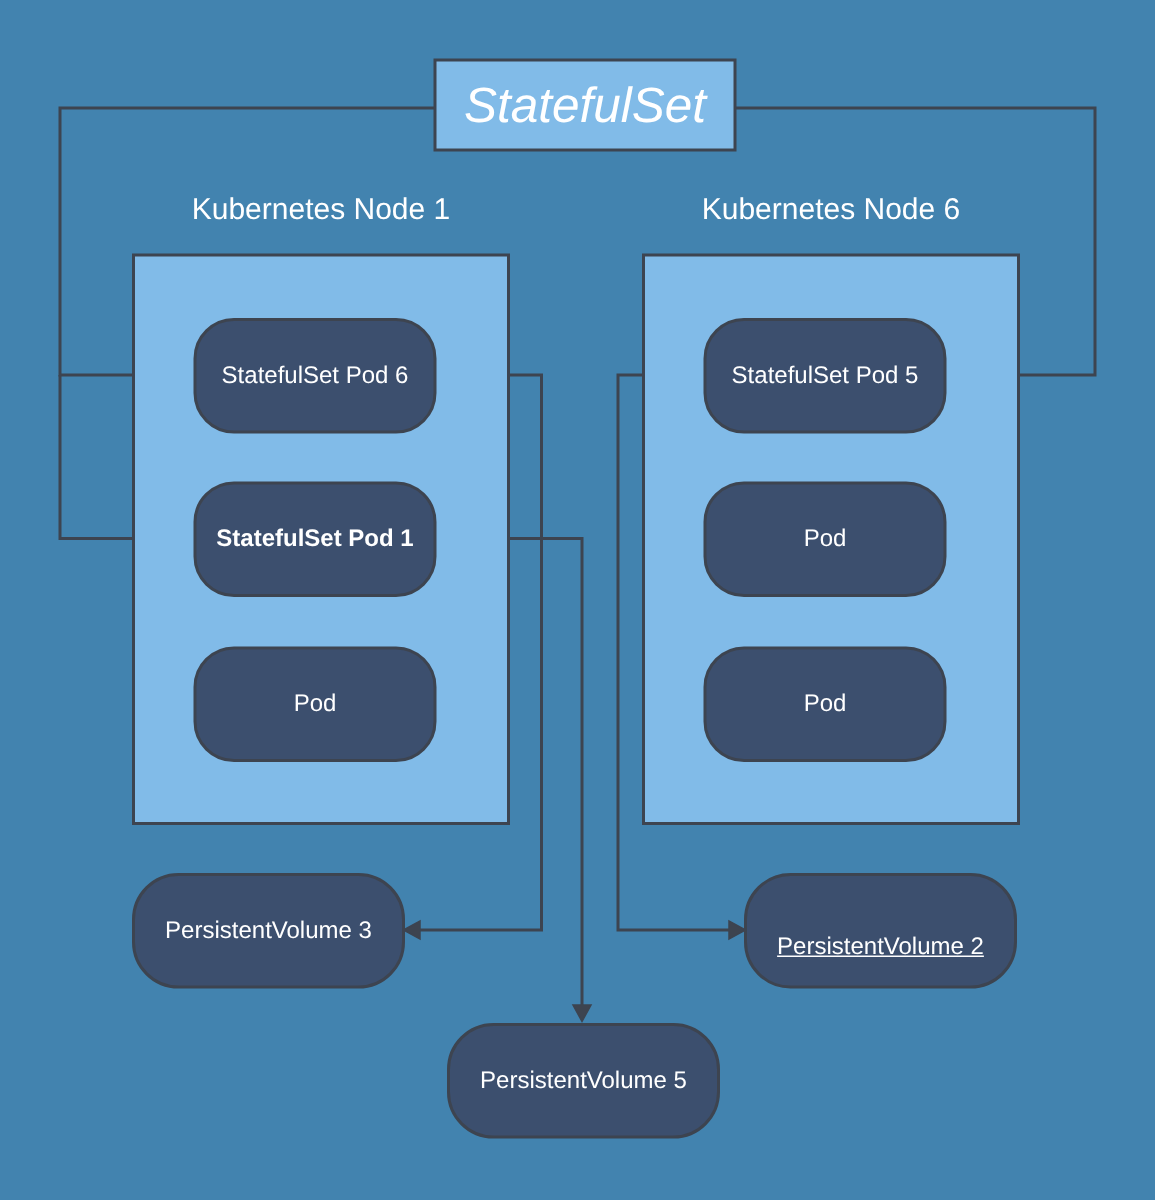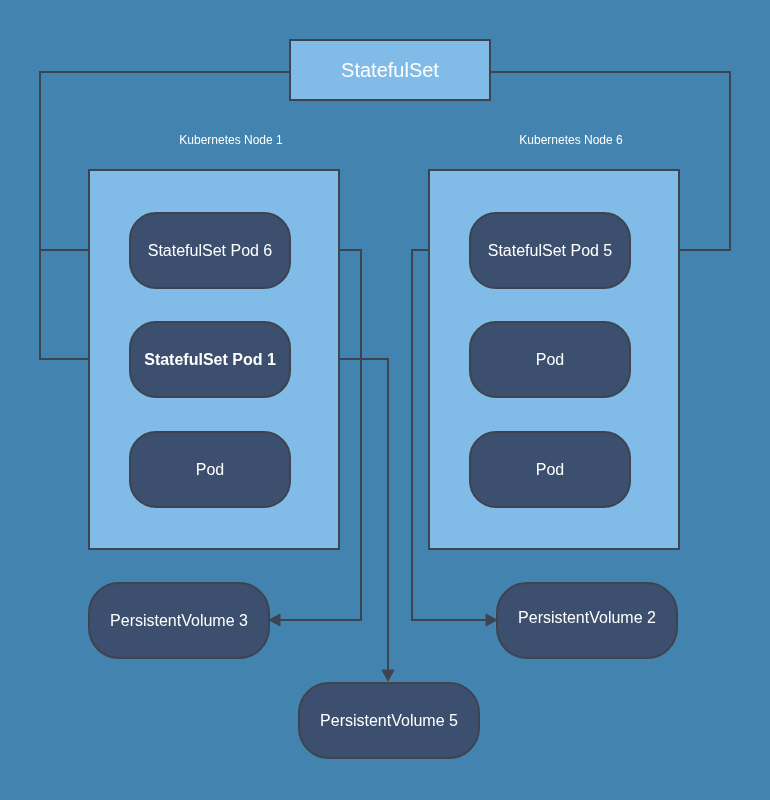--- a/index.html
+++ b/index.html
@@ -63,25 +63,25 @@
   }
   .lbl {
     position: absolute;
     color: #ffffff;
     text-align: center;
     white-space: nowrap;
     line-height: 1;
     -webkit-font-smoothing: antialiased;
   }
   .lbl-statefulset {
-    font-size: 20px;
+    font-size: 33px;
+    font-style: italic;
   }
   .lbl-node-title {
-    font-size: 12px;
-    margin-left: 17px;
+    font-size: 20px;
   }
   .lbl-pod {
     font-size: 16px;
   }
   .lbl-pv {
     font-size: 16px;
   }
 </style>
 </head>
 <body>
@@ -123,16 +123,16 @@
       <div class="lbl lbl-node-title" style="left: 214px; top: 140px; transform: translate(-50%, -50%); position: absolute;">Kubernetes Node 1</div>
       <div class="lbl lbl-pod" style="left: 210px; top: 250.5px; transform: translate(-50%, -50%); position: absolute;">StatefulSet Pod 6</div>
       <div class="lbl lbl-pod" style="left: 210px; top: 359.5px; transform: translate(-50%, -50%); position: absolute; font-weight: bold;">StatefulSet Pod 1</div>
       <div class="lbl lbl-pod" style="left: 210px; top: 469.5px; transform: translate(-50%, -50%); position: absolute;">Pod</div>
       <div class="lbl lbl-node-title" style="left: 554px; top: 140px; transform: translate(-50%, -50%); position: absolute;">Kubernetes Node 6</div>
       <div class="lbl lbl-pod" style="left: 550px; top: 250.5px; transform: translate(-50%, -50%); position: absolute;">StatefulSet Pod 5</div>
       <div class="lbl lbl-pod" style="left: 550px; top: 359.5px; transform: translate(-50%, -50%); position: absolute;">Pod</div>
       <div class="lbl lbl-pod" style="left: 550px; top: 469.5px; transform: translate(-50%, -50%); position: absolute;">Pod</div>
       <div class="lbl lbl-pv" style="left: 179px; top: 620.5px; transform: translate(-50%, -50%); position: absolute;">PersistentVolume 3</div>
       <div class="lbl lbl-pv" style="left: 389px; top: 720.5px; transform: translate(-50%, -50%); position: absolute;">PersistentVolume 5</div>
-      <div class="lbl lbl-pv" style="left: 587px; top: 618px; transform: translate(-50%, -50%); position: absolute;">PersistentVolume 2</div>
+      <div class="lbl lbl-pv" style="left: 587px; top: 632px; transform: translate(-50%, -50%); position: absolute; text-decoration: underline;">PersistentVolume 2</div>
     </div>
 
 </div>
 
 </body></html>

